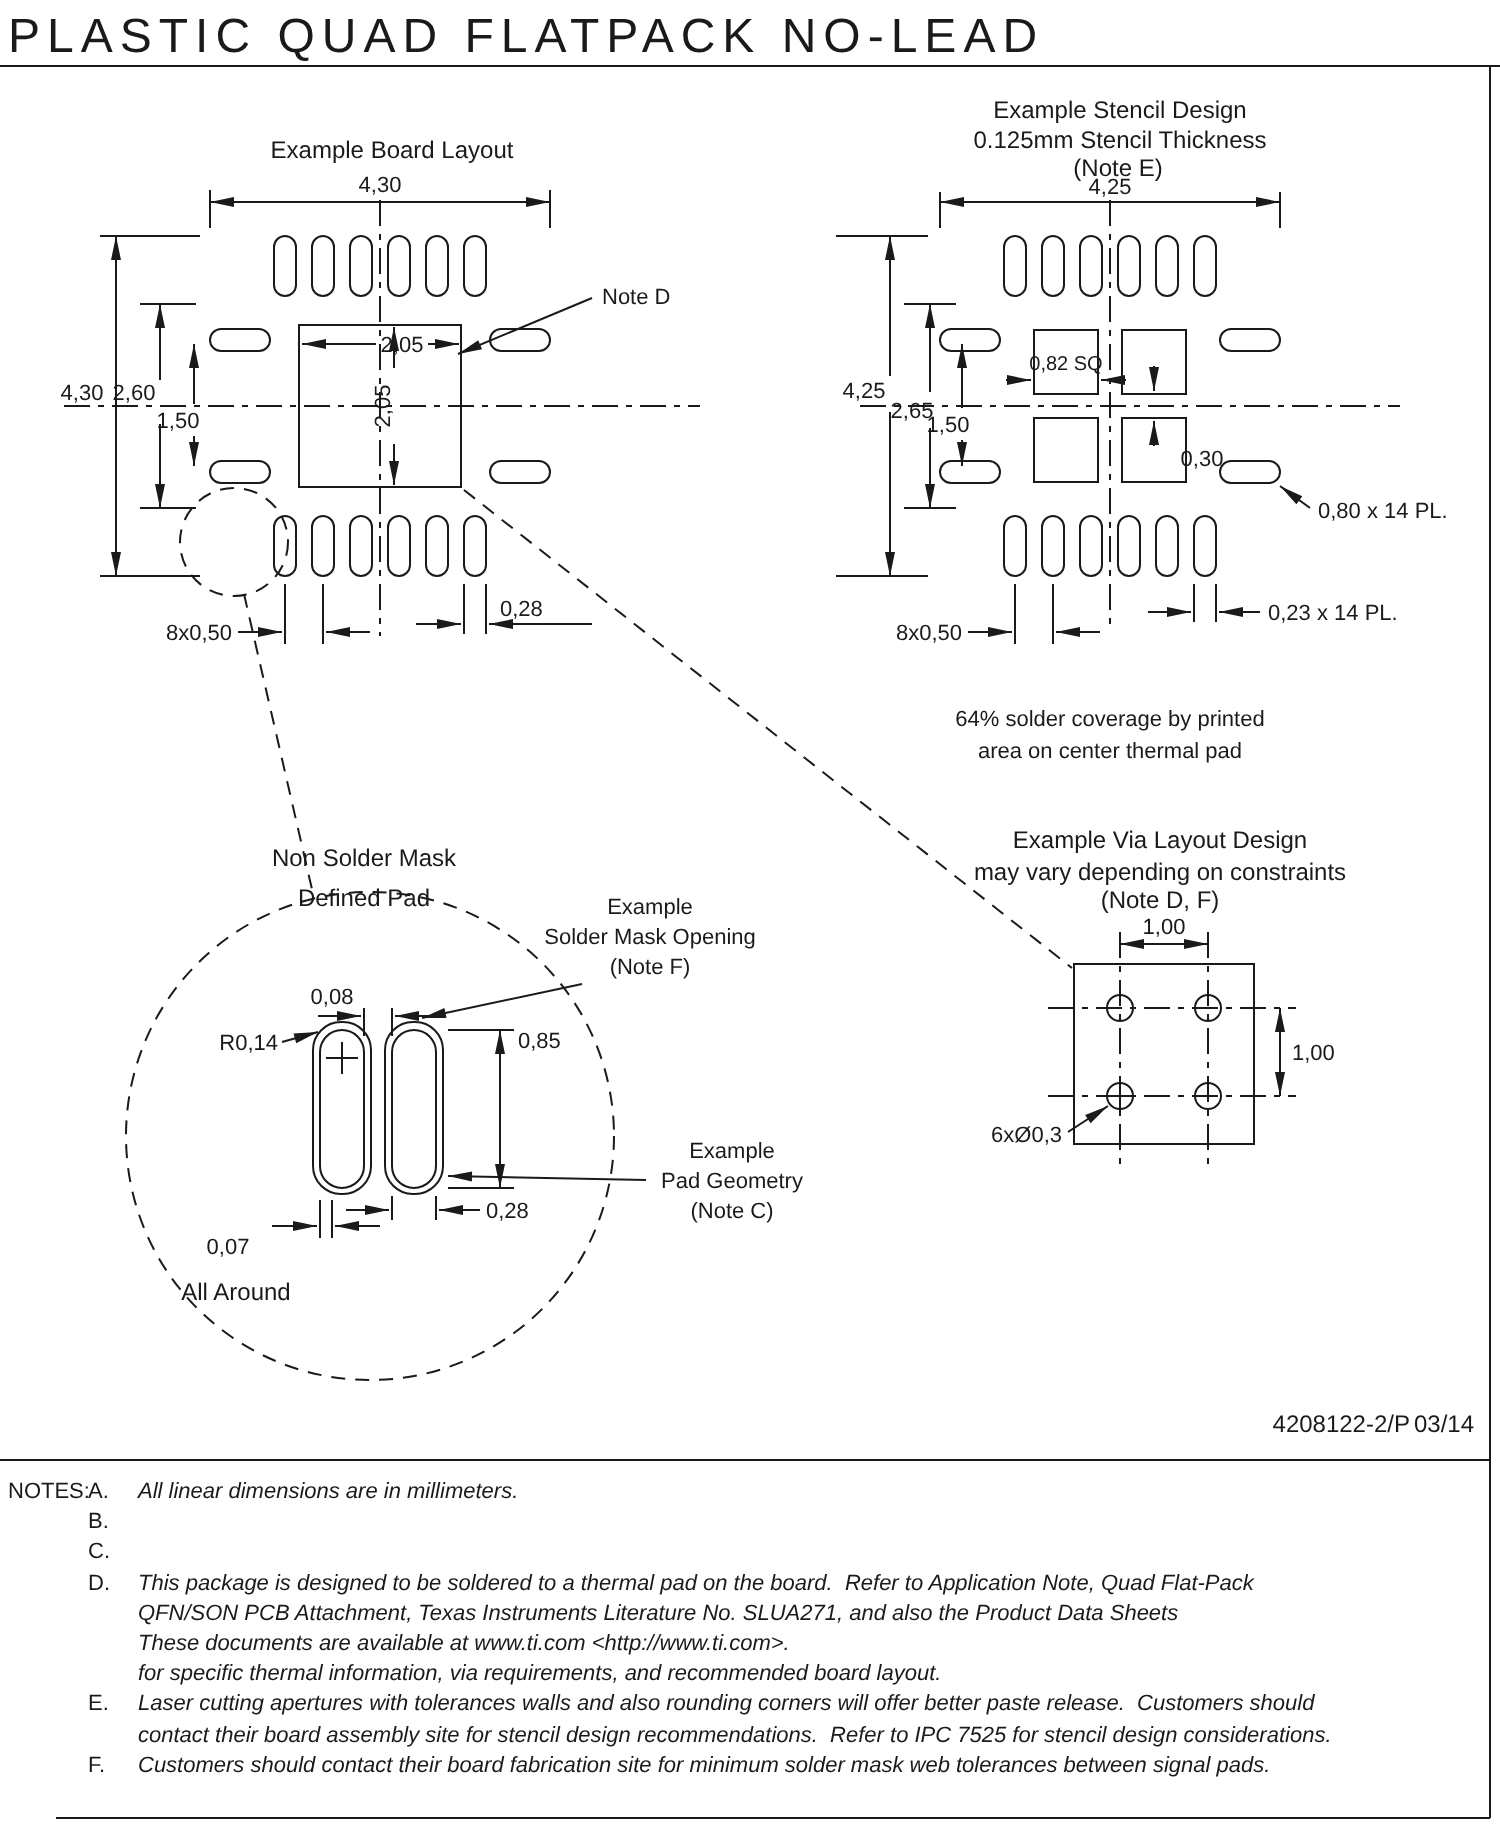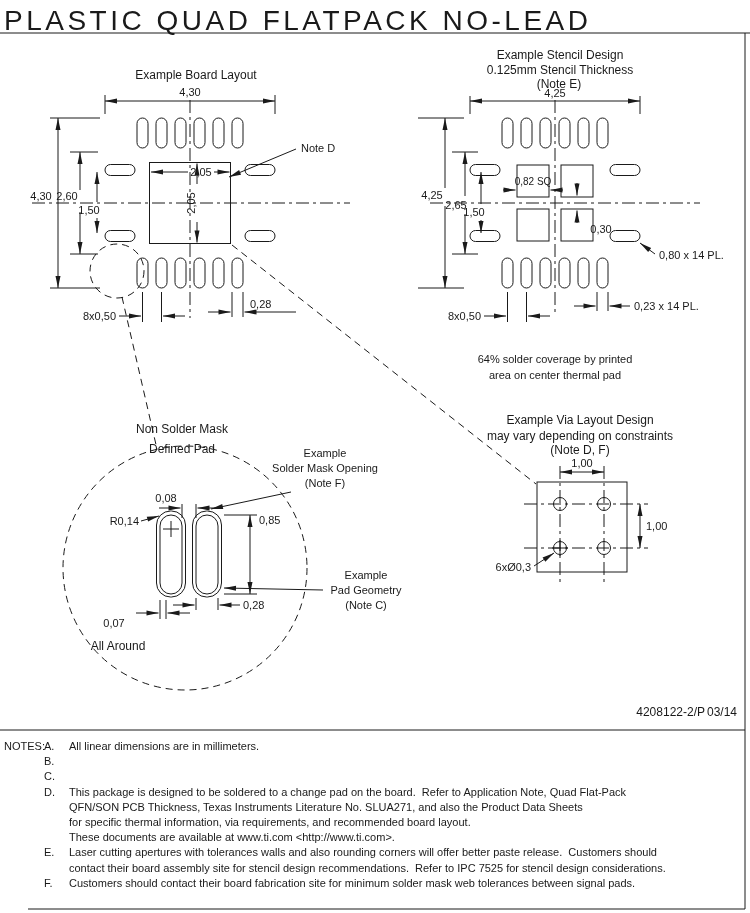--- a/index.html
+++ b/index.html
@@ -6,38 +6,38 @@
   html,body { background:#ffffff; }
   body {
     width:750px; height:913px; position:relative; overflow:hidden;
     font-family:"Liberation Sans", sans-serif; color:#1a1a1a;
   }
   .header {
     position:absolute; top:5px; left:4px; right:13px;
     display:flex; justify-content:space-between; align-items:baseline;
   }
   .pkg-code { font-size:20px; letter-spacing:3px; white-space:pre; }
-  .pkg-type { font-size:28px; letter-spacing:3.5px; white-space:pre; }
+  .pkg-type { font-size:24px; letter-spacing:3.5px; white-space:pre; }
   svg.drawing { position:absolute; top:0; left:0; }
   .drawing line, .drawing rect, .drawing circle { stroke:#1a1a1a; stroke-width:1; fill:none; }
   .drawing text { fill:#1a1a1a; stroke:none; font-size:11px; font-family:"Liberation Sans", sans-serif; }
   .drawing text.ttl { font-size:12px; }
   .drawing text.sm { font-size:10px; }
   .cl  { stroke-dasharray:13 4 3 4; }
   .dsh { stroke-dasharray:7 5; }
   .mid { text-anchor:middle; }
   .end { text-anchor:end; }
   .notes {
     position:absolute; top:739px; left:4px; width:738px;
     font-size:11px; line-height:15.2px; display:flex;
   }
   .notes-label { width:40px; flex:none; }
   .note-row { display:flex; }
   .note-letter { width:25px; flex:none; }
-  .note-lines div { white-space:pre; }
+  .note-lines div { white-space:pre;font-style:italic; }
 </style>
 </head>
 <body>
 
 <div class="header">
   <span class="pkg-type">PLASTIC QUAD FLATPACK NO-LEAD</span>
 </div>
 
 <svg class="drawing" width="750" height="913" viewBox="0 0 750 913">
   <defs>
@@ -359,24 +359,24 @@
     </div>
     <div class="note-row">
       <div class="note-letter">B.</div>
     </div>
     <div class="note-row">
       <div class="note-letter">C.</div>
     </div>
     <div class="note-row">
       <div class="note-letter">D.</div>
       <div class="note-lines">
-        <div>This package is designed to be soldered to a change pad on the board.  Refer to Application Note, Quad Flat-Pack</div>
-        <div>QFN/SON PCB Thickness, Texas Instruments Literature No. SLUA271, and also the Product Data Sheets</div>
+        <div>This package is designed to be soldered to a thermal pad on the board.  Refer to Application Note, Quad Flat-Pack</div>
+        <div>QFN/SON PCB Attachment, Texas Instruments Literature No. SLUA271, and also the Product Data Sheets</div>
+        <div>These documents are available at www.ti.com &lt;http://www.ti.com&gt;.</div>
         <div>for specific thermal information, via requirements, and recommended board layout.</div>
-        <div>These documents are available at www.ti.com &lt;http://www.ti.com&gt;.</div>
       </div>
     </div>
     <div class="note-row">
       <div class="note-letter">E.</div>
       <div class="note-lines">
         <div>Laser cutting apertures with tolerances walls and also rounding corners will offer better paste release.  Customers should</div>
         <div>contact their board assembly site for stencil design recommendations.  Refer to IPC 7525 for stencil design considerations.</div>
       </div>
     </div>
     <div class="note-row">

